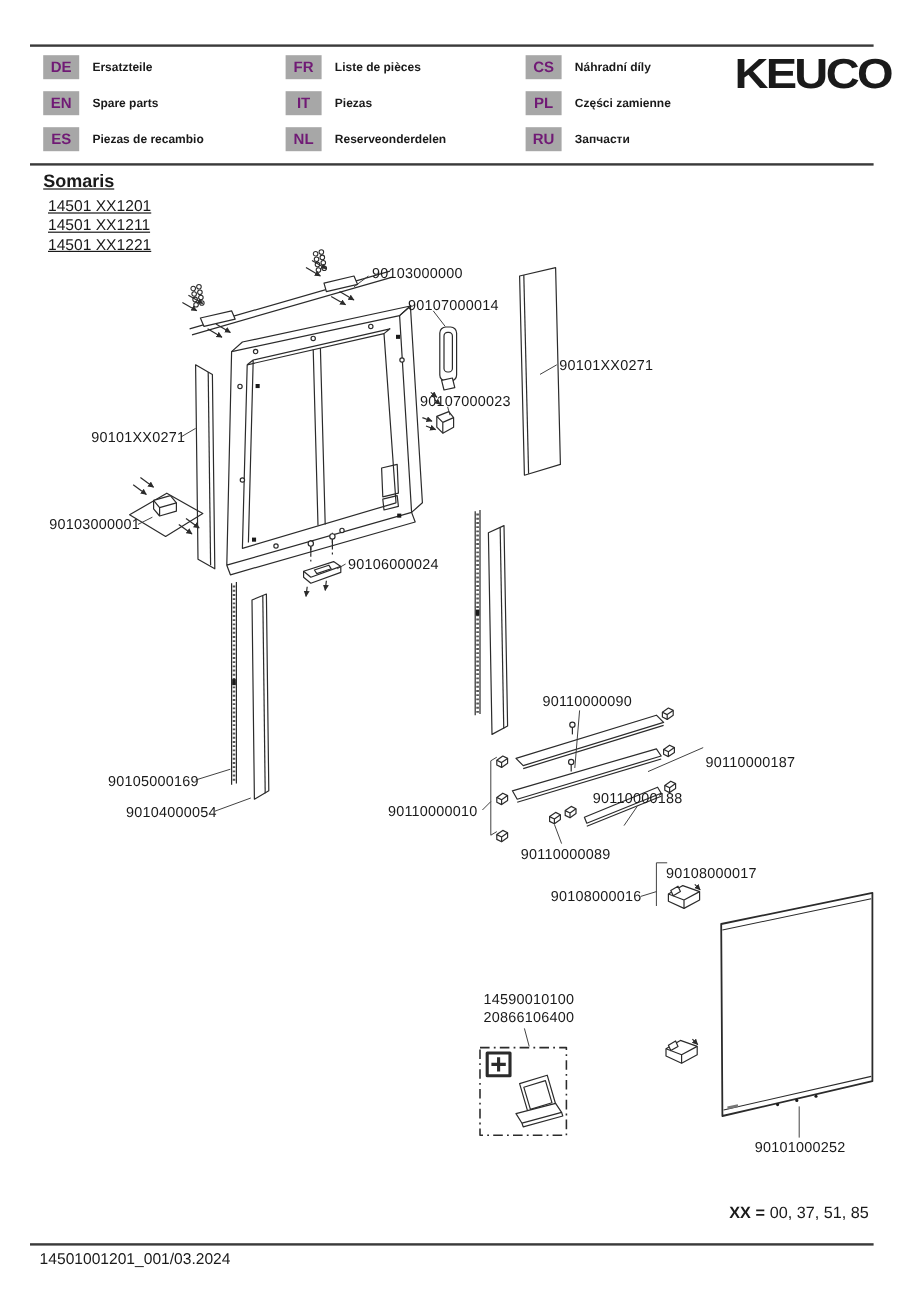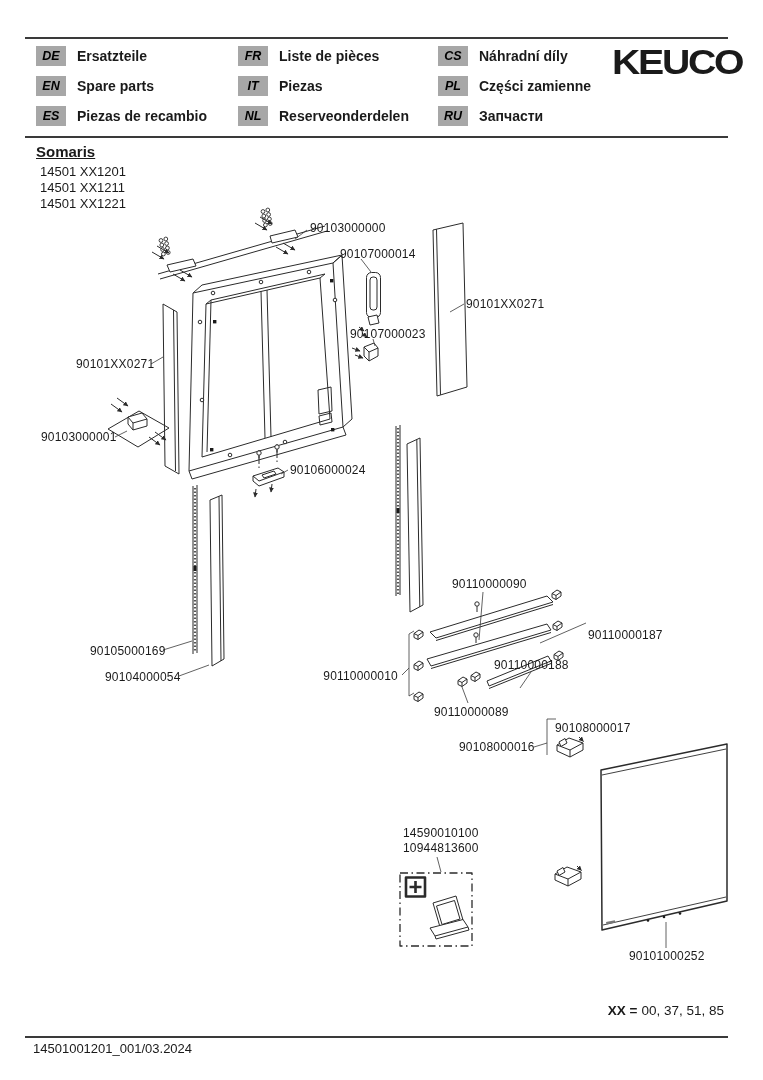--- a/index.html
+++ b/index.html
@@ -1,25 +1,25 @@
 <!DOCTYPE html>
 <html><head>
 <meta charset="utf-8">
 <style>
   html,body{margin:0;padding:0;width:763px;height:1080px;overflow:hidden;background:#fff;}
   body{font-family:"Liberation Sans", sans-serif;color:#1a1a1a;position:relative;}
   .rule{position:absolute;left:25px;width:703px;height:2px;background:#3a3a3a;}
   .lang-entry{position:absolute;display:flex;align-items:center;gap:11px;}
-  .lang-badge{width:30px;height:20px;background:#a7a7a7;color:#000000;font-weight:bold;
-    font-size:12.5px;display:flex;align-items:center;justify-content:center;flex:0 0 auto;font-style:italic;}
-  .lang-label{font-weight:bold;font-size:14px;white-space:nowrap;}
+  .lang-badge{width:30px;height:20px;background:#a7a7a7;color:#701a75;font-weight:bold;
+    font-size:12.5px;display:flex;align-items:center;justify-content:center;flex:0 0 auto;}
+  .lang-label{font-weight:bold;font-size:10px;white-space:nowrap;}
   .brand{position:absolute;left:612px;top:42px;font-size:35px;font-weight:800;
     letter-spacing:-2px;transform:scaleX(1.12);transform-origin:left top;white-space:nowrap;}
   .product-name{position:absolute;left:36px;top:143px;font-weight:bold;font-size:15px;text-decoration:underline;}
-  .model{position:absolute;left:40px;font-size:13px;white-space:nowrap;}
+  .model{position:absolute;left:40px;font-size:13px;white-space:nowrap;text-decoration:underline;}
   .part-label{position:absolute;font-size:12px;white-space:nowrap;letter-spacing:.2px;text-align:center;}
   .ra{text-align:right;}
   svg.diagram{position:absolute;left:0;top:0;}
   .variant-note{position:absolute;right:39px;top:1003px;font-size:13.5px;white-space:nowrap;margin-left:29px;}
   .variant-note b{font-weight:bold;margin-right:4px;}
   .footer-text{position:absolute;left:33px;top:1041px;font-size:13px;}
 </style>
 </head>
 <body>
 
@@ -292,21 +292,21 @@
 <div class="part-label" style="left:41px;top:430px">90103000001</div>
 <div class="part-label" style="left:290px;top:463px">90106000024</div>
 <div class="part-label" style="left:452px;top:577px">90110000090</div>
 <div class="part-label" style="left:588px;top:628px">90110000187</div>
 <div class="part-label ra" style="left:322px;top:669px;width:76px">90110000010</div>
 <div class="part-label" style="left:494px;top:658px">90110000188</div>
 <div class="part-label" style="left:434px;top:705px">90110000089</div>
 <div class="part-label" style="left:555px;top:721px">90108000017</div>
 <div class="part-label" style="left:459px;top:740px">90108000016</div>
 <div class="part-label" style="left:403px;top:826px">14590010100</div>
-<div class="part-label" style="left:403px;top:841px">10944813600</div>
+<div class="part-label" style="left:403px;top:841px">20866106400</div>
 <div class="part-label" style="left:629px;top:949px">90101000252</div>
 <div class="part-label" style="left:90px;top:644px">90105000169</div>
 <div class="part-label" style="left:105px;top:670px">90104000054</div>
 
 <div class="variant-note">
   <b>XX =</b><span>00, 37, 51, 85</span>
 </div>
 <div class="rule" style="top:1036px"></div>
 <div class="footer-text">14501001201_001/03.2024</div>
 

